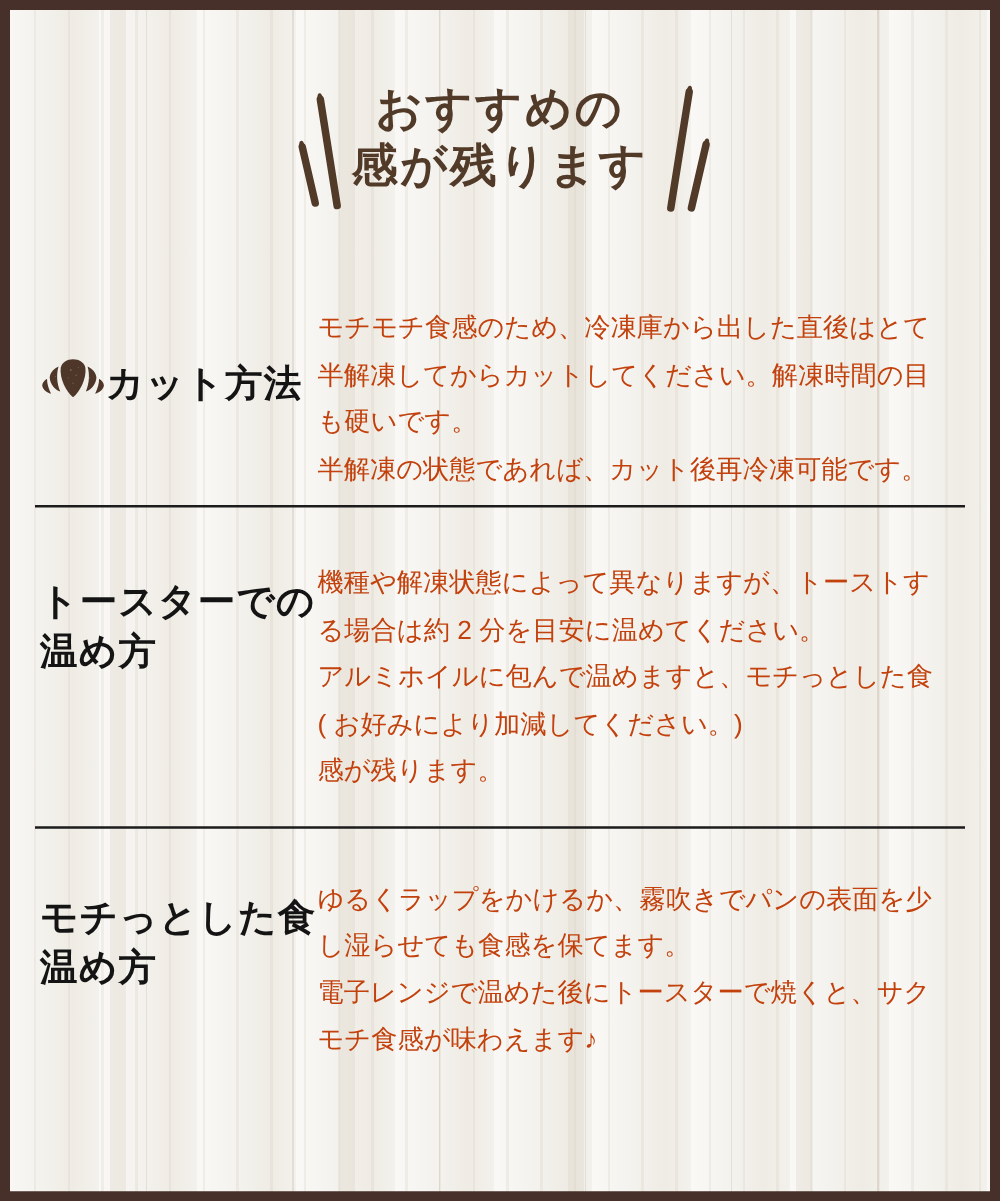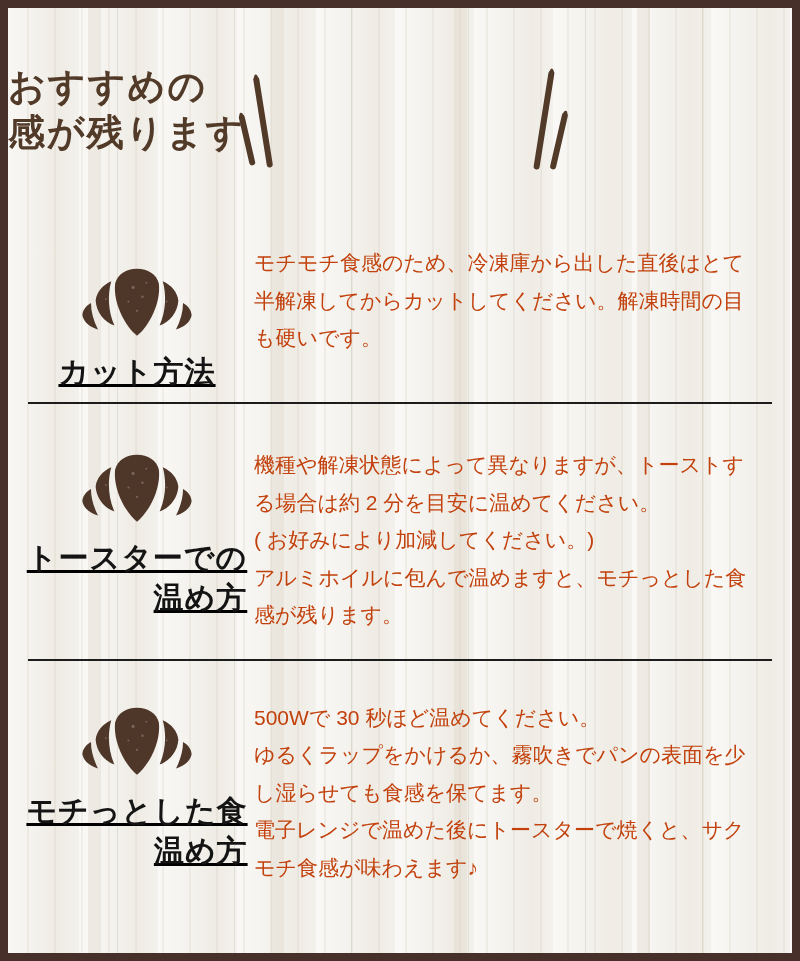--- a/index.html
+++ b/index.html
@@ -8,21 +8,21 @@
     border:8px solid #463029;
     font-family:"Liberation Sans","DejaVu Sans",sans-serif;
     background-color:#f3f1ec;
     background-image:
       repeating-linear-gradient(90deg, rgba(186,174,156,0.28) 0px, rgba(186,174,156,0.28) 1px, transparent 1px, transparent 117px),
       repeating-linear-gradient(90deg, rgba(205,194,176,0.20) 0px, rgba(205,194,176,0.20) 2px, transparent 2px, transparent 27px),
       repeating-linear-gradient(90deg, transparent 0px, transparent 88px, rgba(216,207,191,0.30) 88px, rgba(216,207,191,0.30) 101px, transparent 101px, transparent 183px),
       repeating-linear-gradient(90deg, rgba(255,255,255,0.55) 0px, rgba(255,255,255,0) 38px, rgba(229,222,209,0.28) 58px, rgba(255,255,255,0) 79px);
     overflow:hidden;
   }
-  .title-wrap{position:relative;margin-top:56px;text-align:left;}
+  .title-wrap{position:relative;margin-top:56px;text-align:center;}
   .title{
     display:inline-block;
     font-size:37px;font-weight:bold;color:#523a29;
     line-height:46px;letter-spacing:2px;
   }
   .slash{
     position:absolute;width:6px;background:#523a29;border-radius:3px;
   }
   .slash.l-long{left:252px;top:12px;height:92px;transform:rotate(-9deg);}
   .slash.l-short{left:236px;top:50px;height:52px;transform:rotate(-13deg);}
@@ -30,22 +30,22 @@
   .slash.r-short{left:548px;top:48px;height:58px;transform:rotate(13deg);}
   .slash:before{
     content:"";position:absolute;top:-2px;left:1px;width:4px;height:8px;
     background:inherit;border-radius:50% 50% 0 0;
   }
   .section{display:flex;align-items:flex-start;padding:0 24px;}
   .section.s1{padding-top:88px;}
   .section.s2{padding-top:42px;}
   .section.s3{padding-top:38px;}
   .icon-col{
-    width:210px;flex-shrink:0;display:flex;flex-direction:column;
-    align-items:center;text-align:right;text-decoration:underline;
+    width:210px;flex-shrink:0;display:flex;flex-direction:row;
+    align-items:center;text-align:left;
   }
   .s1 .icon-col{padding-top:20px;}
   .s2 .icon-col,.s3 .icon-col{padding-top:4px;}
   .croissant{width:118px;height:78px;color:#4e3629;}
   .label{
     margin-top:10px;font-size:30px;font-weight:bold;color:#141414;
     line-height:40px;letter-spacing:1px;
   }
   .label div{white-space:nowrap;}
   .body-col{
@@ -95,20 +95,21 @@
     </svg>
     <div class="label">
       <div>カット方法</div>
       <div></div>
     </div>
   </div>
   <div class="body-col">
     <div>モチモチ食感のため、冷凍庫から出した直後はとて</div>
     <div>半解凍してからカットしてください。解凍時間の目</div>
     <div>も硬いです。</div>
+    <div>半解凍の状態であれば、カット後再冷凍可能です。</div>
   </div>
 </div>
 
 <hr class="divider d1">
 
 <div class="section s2">
   <div class="icon-col">
     <svg class="croissant" viewBox="0 0 150 100" aria-hidden="true">
       <g fill="currentColor">
         <path d="M75 6 C61 6 50 13 47 25 C44 50 60 80 75 92 C90 80 106 50 103 25 C100 13 89 6 75 6 Z"></path>
@@ -128,22 +129,22 @@
       </g>
     </svg>
     <div class="label">
       <div>トースターでの</div>
       <div>温め方</div>
     </div>
   </div>
   <div class="body-col">
     <div>機種や解凍状態によって異なりますが、トーストす</div>
     <div>る場合は約 2 分を目安に温めてください。</div>
+    <div>アルミホイルに包んで温めますと、モチっとした食</div>
     <div>( お好みにより加減してください。)</div>
-    <div>アルミホイルに包んで温めますと、モチっとした食</div>
     <div>感が残ります。</div>
   </div>
 </div>
 
 <hr class="divider d2">
 
 <div class="section s3">
   <div class="icon-col">
     <svg class="croissant" viewBox="0 0 150 100" aria-hidden="true">
       <g fill="currentColor">
@@ -162,19 +163,18 @@
           <circle cx="35" cy="45" r="1.2"></circle>
         <circle cx="113" cy="48" r="1.2"></circle>
       </g>
     </svg>
     <div class="label">
       <div>モチっとした食</div>
       <div>温め方</div>
     </div>
   </div>
   <div class="body-col">
-    <div>500Wで 30 秒ほど温めてください。</div>
     <div>ゆるくラップをかけるか、霧吹きでパンの表面を少</div>
     <div>し湿らせても食感を保てます。</div>
     <div>電子レンジで温めた後にトースターで焼くと、サク</div>
     <div>モチ食感が味わえます♪</div>
   </div>
 </div>
 
 </body></html>

